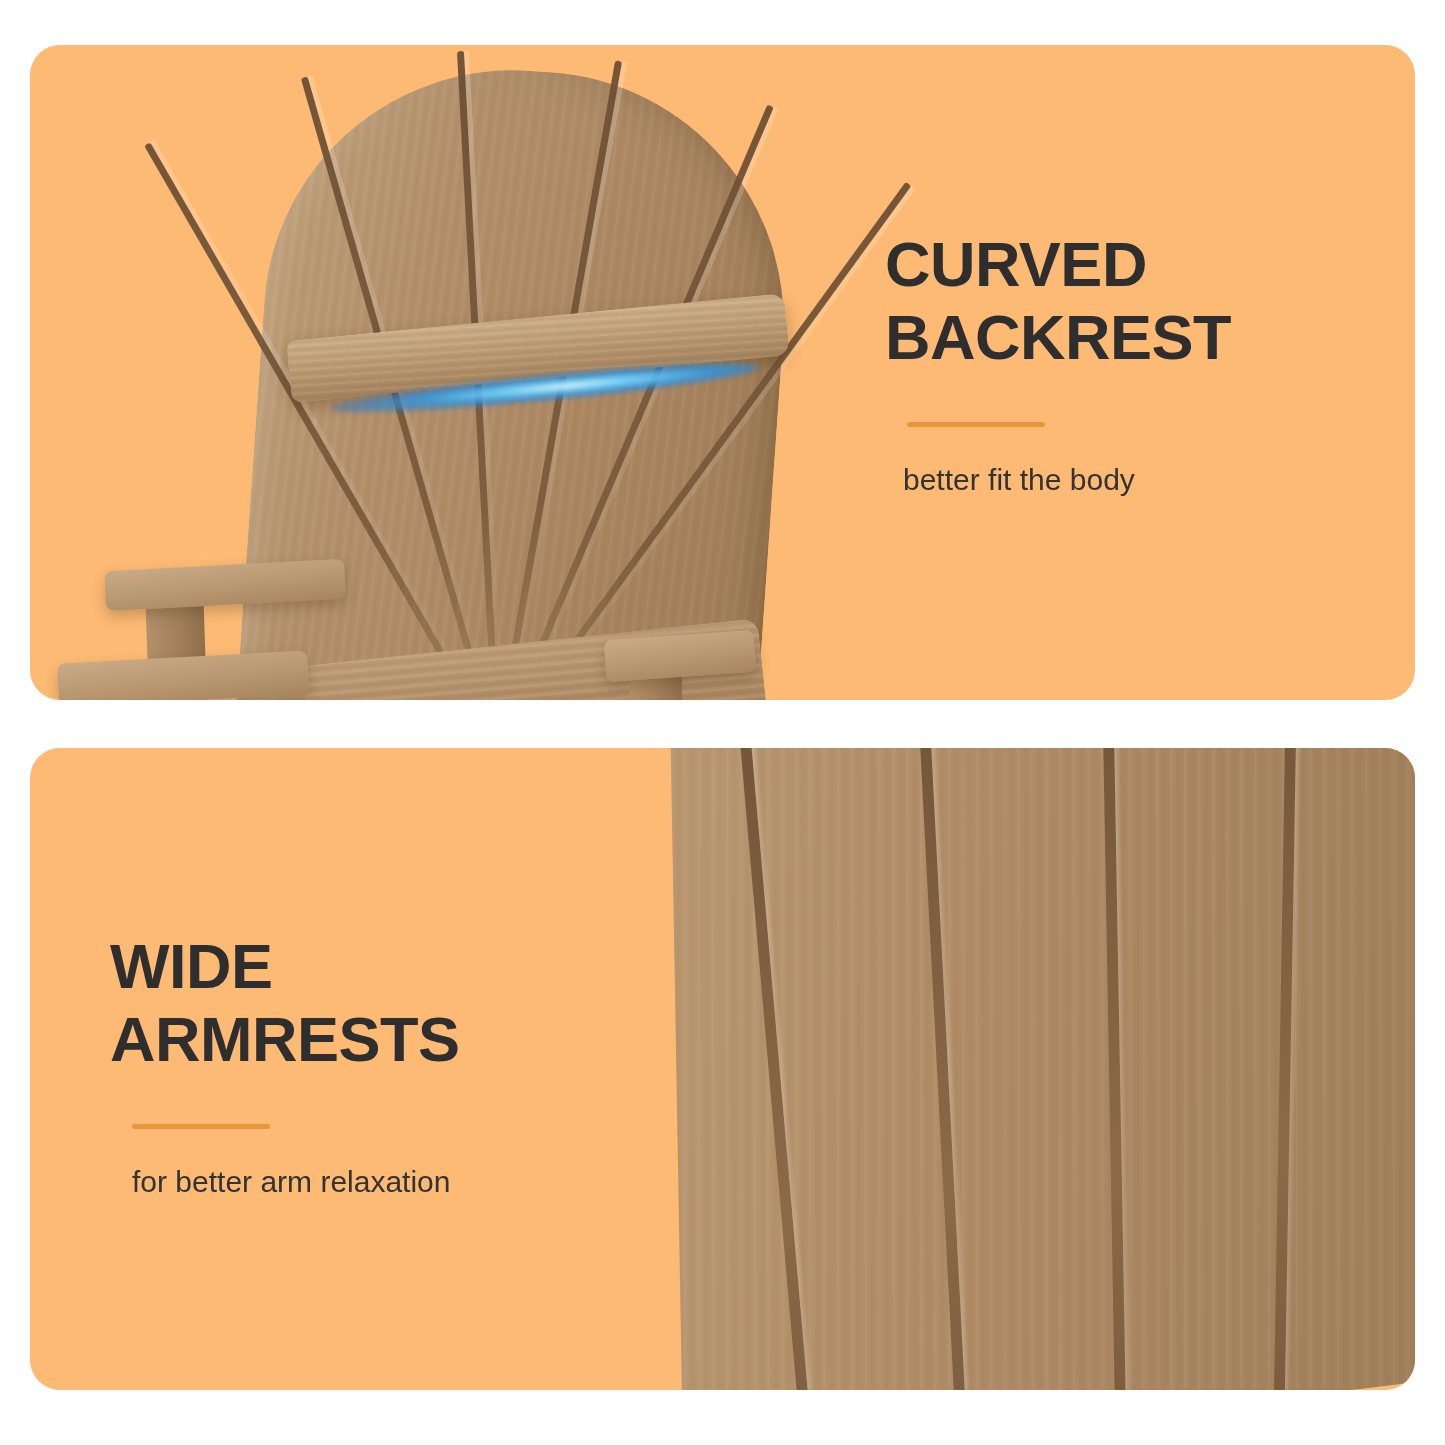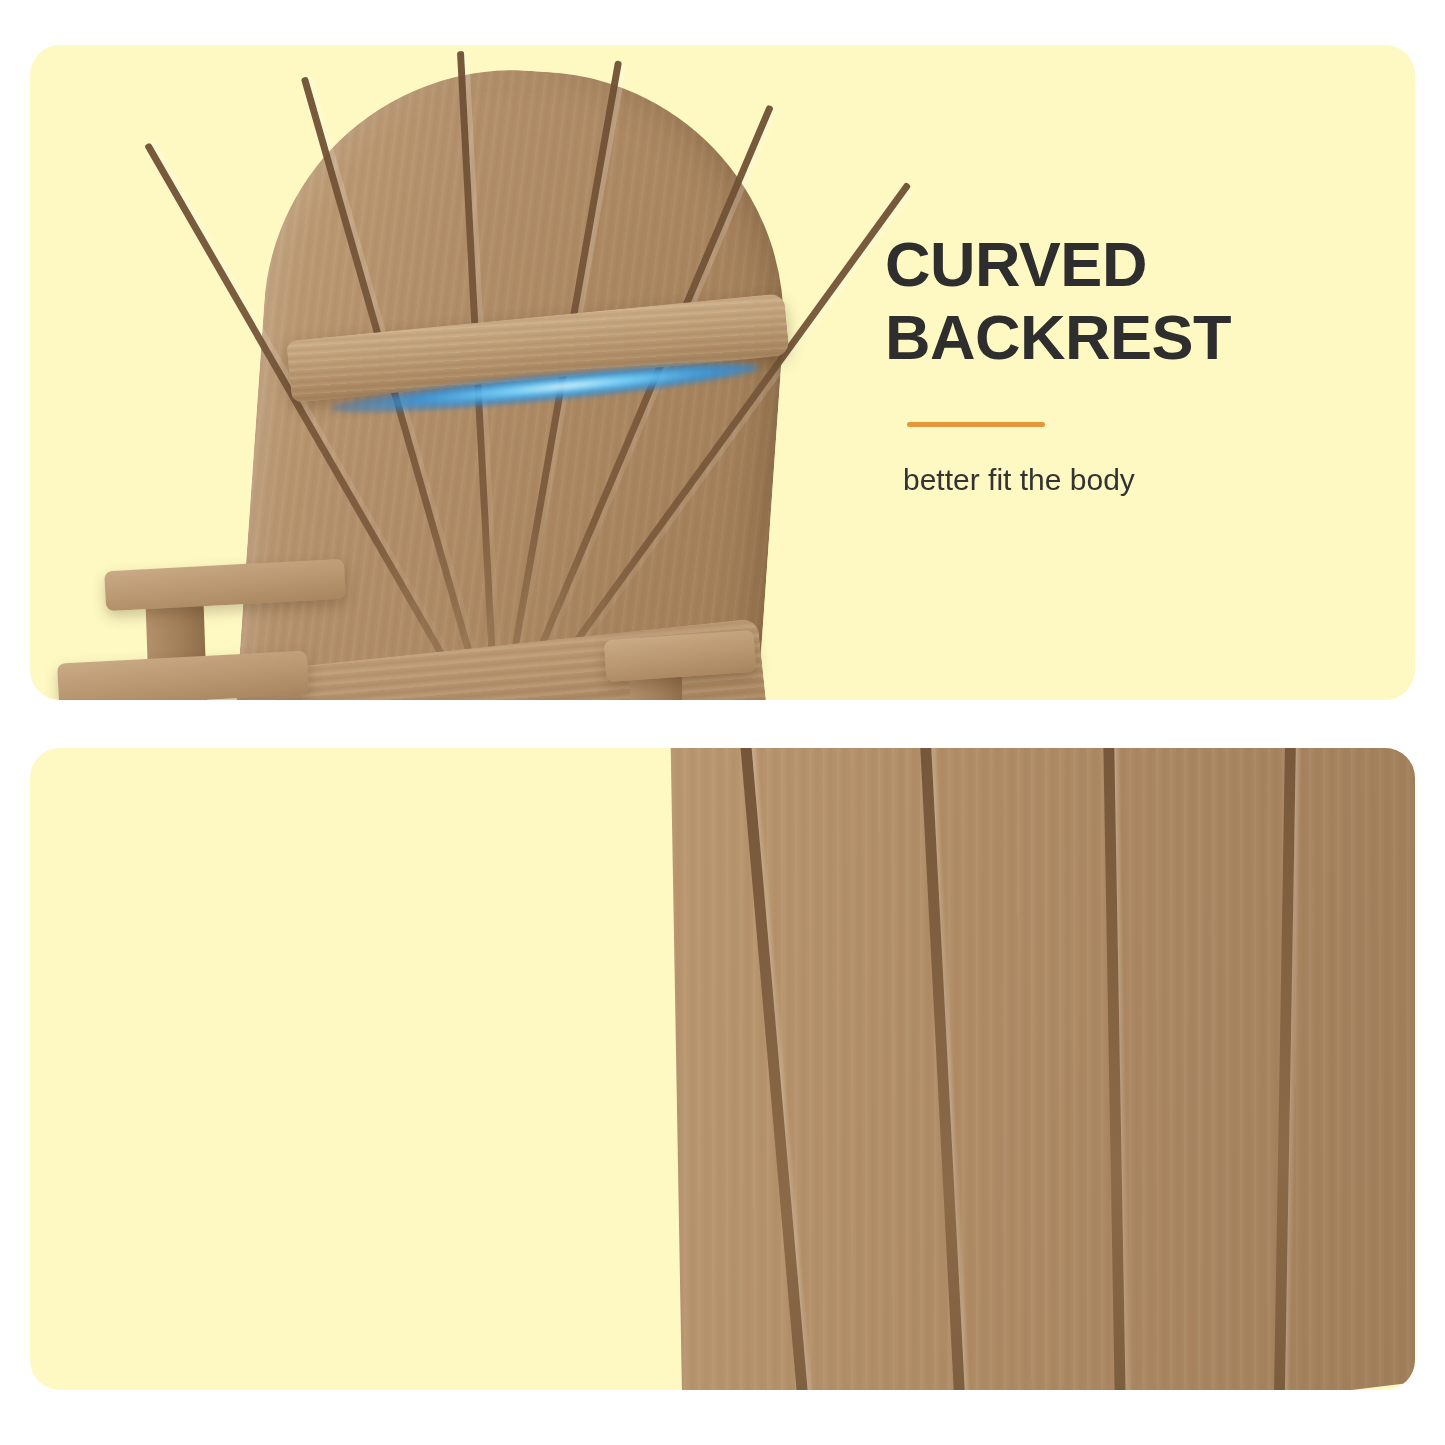--- a/index.html
+++ b/index.html
@@ -7,21 +7,21 @@
   body{
     background:#ffffff;
     font-family:"Liberation Sans","DejaVu Sans",sans-serif;
     position:relative;
     overflow:hidden;
   }
 
   
   .card{
     position:absolute;
-    background:#fef9c3;
+    background:#fdba74;
     border-radius:30px;
     overflow:hidden;
   }
   #card-top   { left:30px; top:45px;  width:1385px; height:655px; }
   #card-bottom{ left:30px; top:748px; width:1385px; height:642px; }
 
   
   .textblock{ position:absolute; z-index:40; }
   #text-top   { left:885px; top:228px; width:470px; }
   #text-bottom{ left:80px;  top:930px; width:560px; }
@@ -259,14 +259,20 @@
           <i></i>
         </div>
       <div class="bslat" style="left:595px;transform:rotate(2deg)">
           <i></i>
         </div>
 
     </div>
 
   </div>
 
+  <div class="textblock" id="text-bottom" style="left:80px;top:182px;">
+    <div class="headline">WIDE
+ARMRESTS</div>
+    <div class="rule"></div>
+    <div class="subline">for better arm relaxation</div>
+  </div>
 
 </div>
 
 </body></html>

